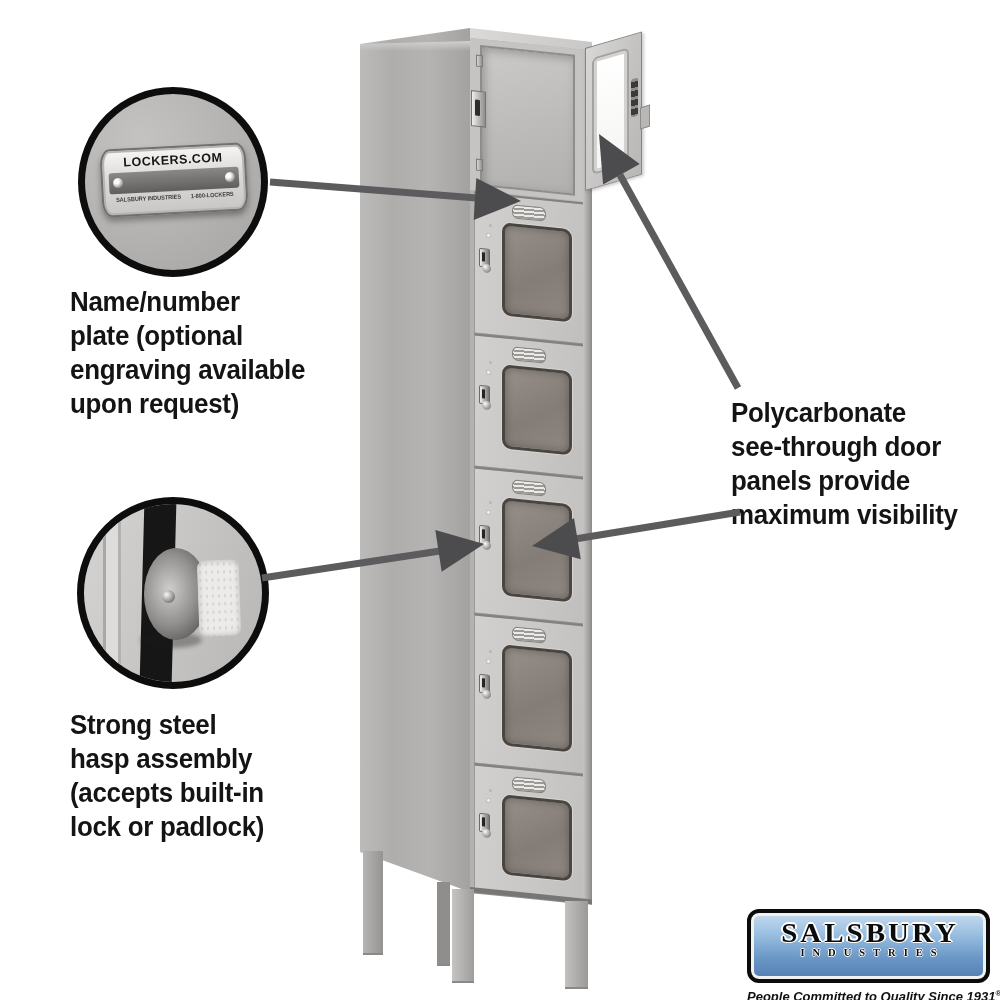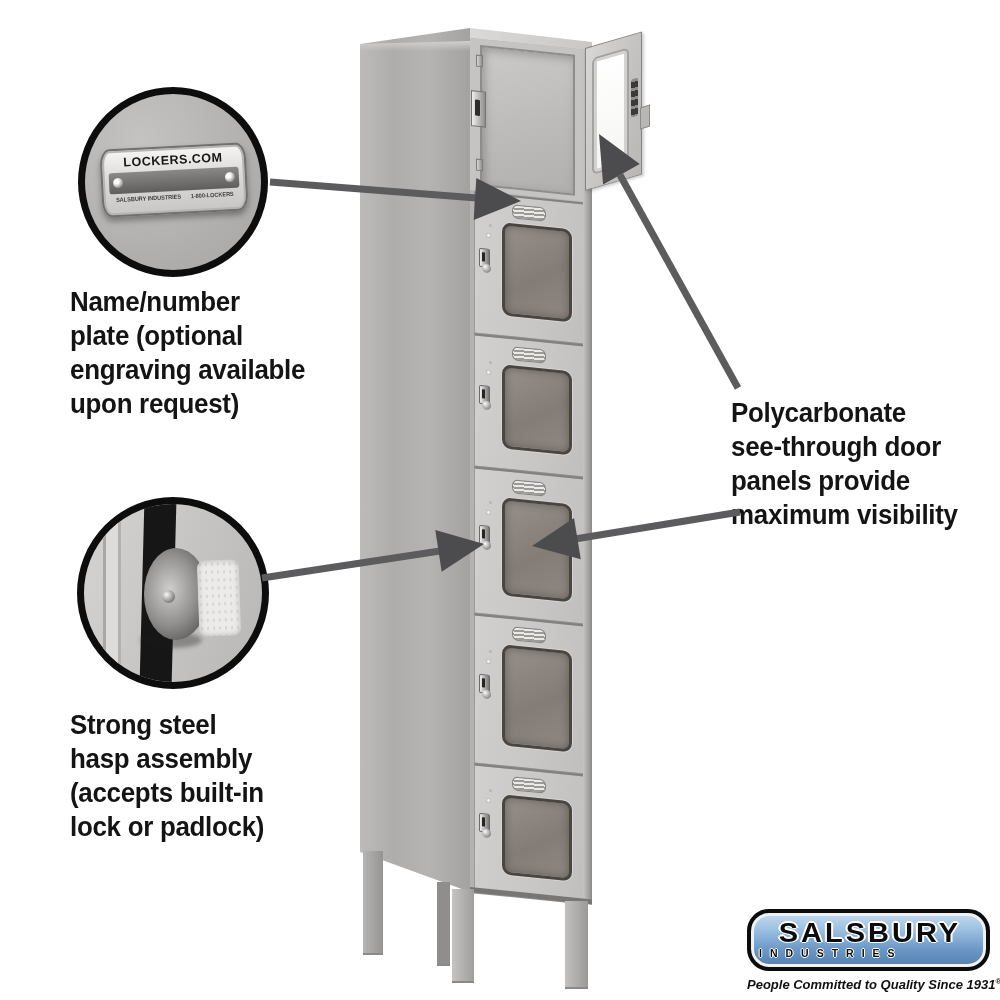--- a/index.html
+++ b/index.html
@@ -118,29 +118,29 @@
     letter-spacing:-.3px;transform:scaleX(.96);transform-origin:0 0;white-space:nowrap;}
   .co-nameplate{left:70px;top:285px;}
   .co-hasp{left:70px;top:708px;}
   .co-poly{left:731px;top:396px;}
 
   
   .arrows{left:0;top:0;width:1000px;height:1000px;pointer-events:none;}
 
   
   .logo{left:747px;top:909px;width:243px;}
-  .logo-box{position:relative;height:62px;border:4px solid #0b0b0b;border-radius:22px;
+  .logo-box{position:relative;height:74px;border:4px solid #0b0b0b;border-radius:12px;
     box-sizing:border-box;
     background:linear-gradient(to bottom,#c6dbee 0%,#9dc1e2 30%,#6b97c6 68%,#527fb0 100%);
-    box-shadow:inset 0 0 0 3px #f1f1ef;}
+    box-shadow:inset 0 0 0 3px #f1f1ef;font-family:Liberation Serif, serif;}
   .logo-brand{margin-top:5px;text-align:center;font-size:29px;font-weight:bold;color:#0c0c0c;
     letter-spacing:3px;text-indent:3px;line-height:29px;transform:scaleY(.95);
     text-shadow:-2px 0 0 #fff,2px 0 0 #fff,0 -2px 0 #fff,0 2px 0 #fff,
                 -1px -1px 0 #fff,1px -1px 0 #fff,-1px 1px 0 #fff,1px 1px 0 #fff;}
-  .logo-division{text-align:left;font-size:10.5px;font-weight:bold;color:#0c0c0c;
+  .logo-division{text-align:center;font-size:10.5px;font-weight:bold;color:#0c0c0c;
     letter-spacing:8px;text-indent:8px;margin-top:0;
     text-shadow:-1px 0 0 #fff,1px 0 0 #fff,0 -1px 0 #fff,0 1px 0 #fff;}
   .logo-tagline{margin-top:6px;text-align:center;font-size:13px;font-weight:bold;
     font-style:italic;color:#101010;white-space:nowrap;}
   .logo-tagline sup{font-size:8px;font-style:normal;}
 </style>
 </head>
 <body>
 
 <div class="canvas">

